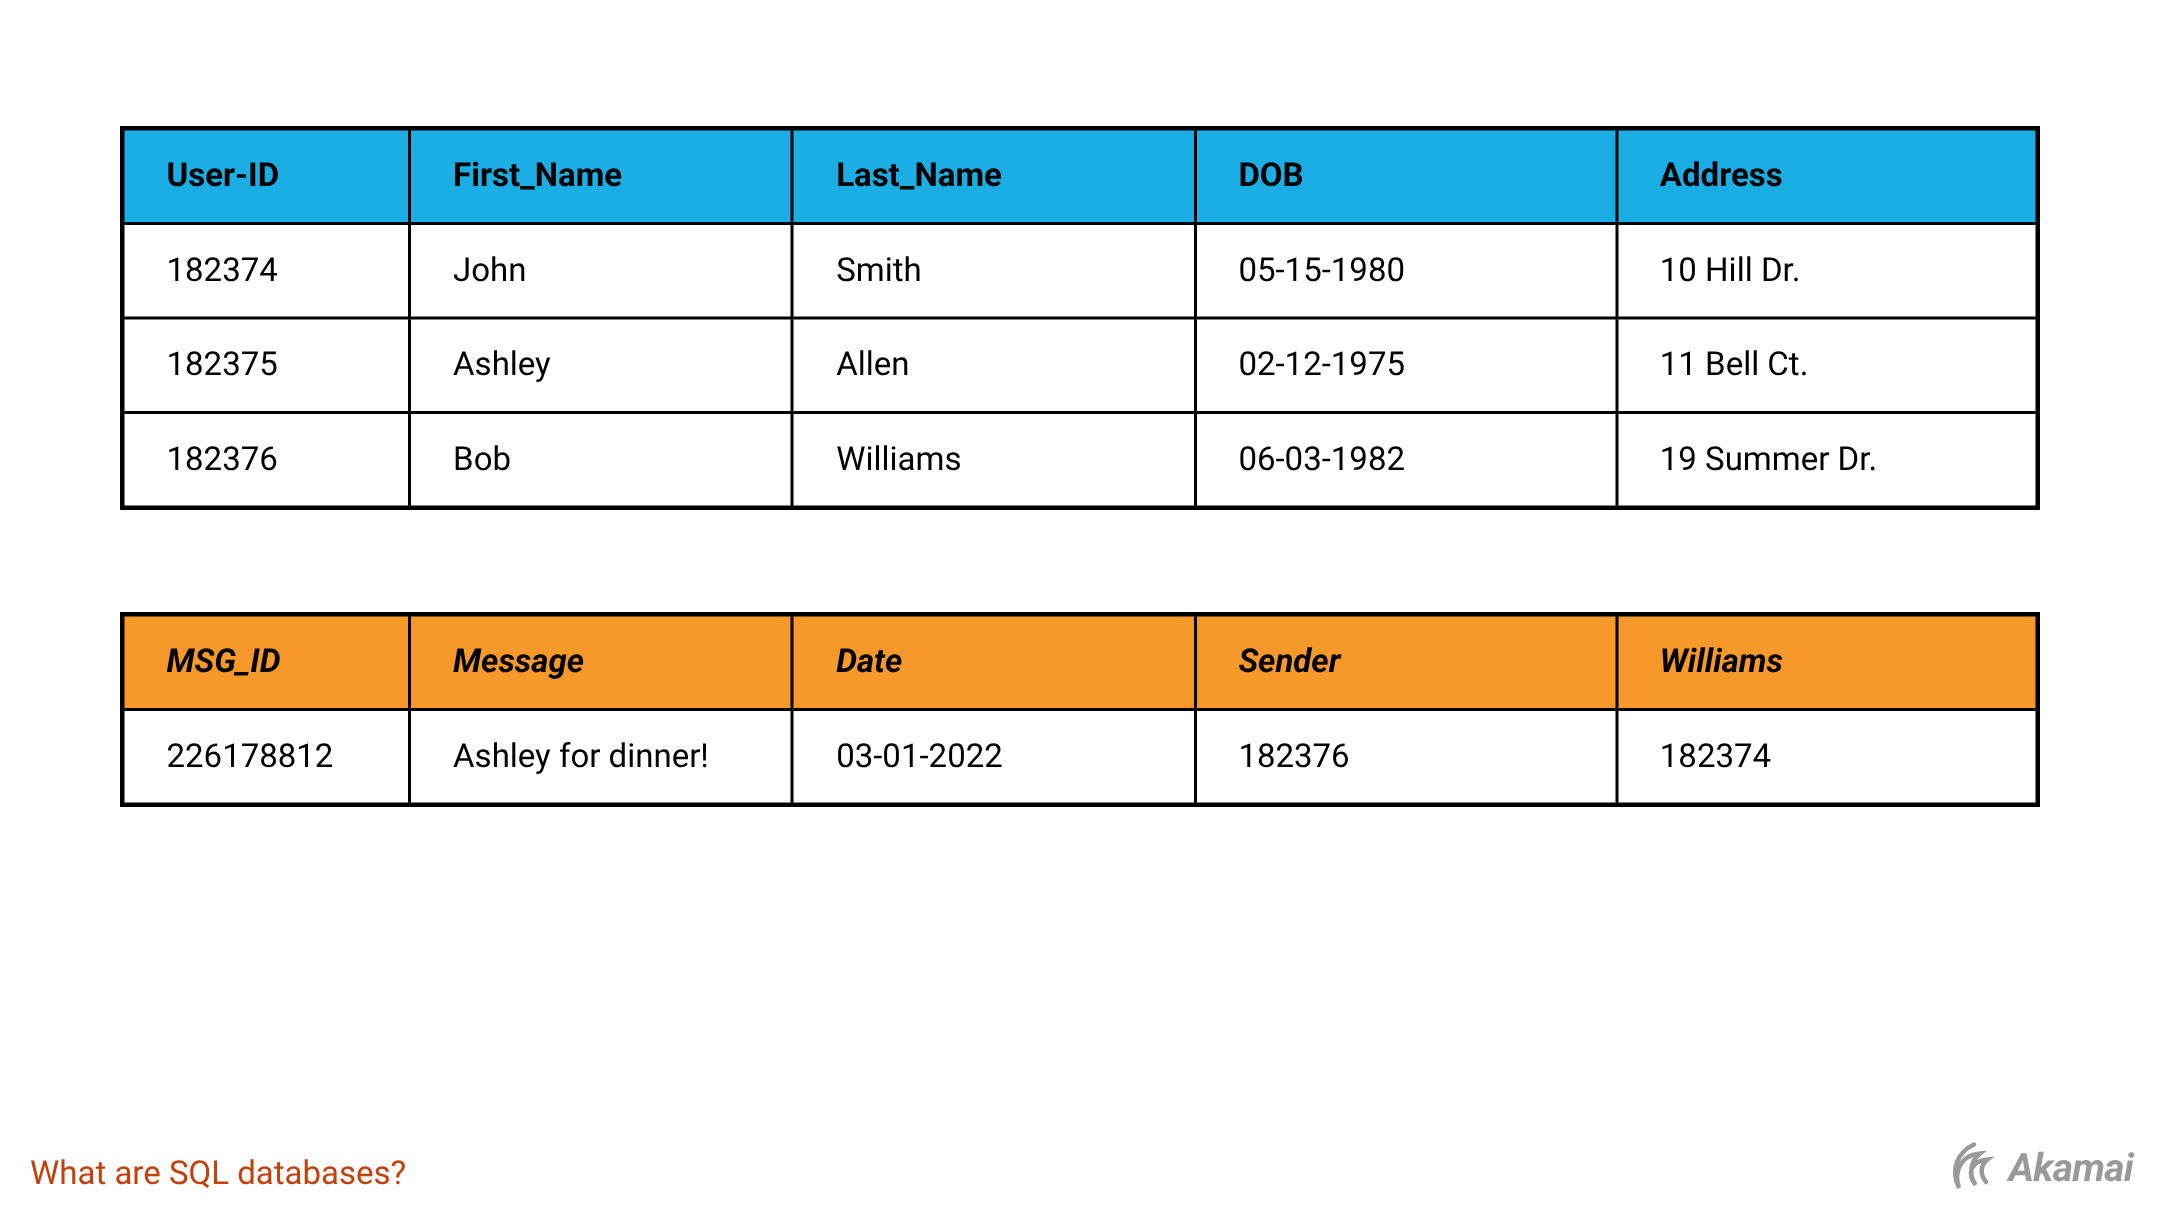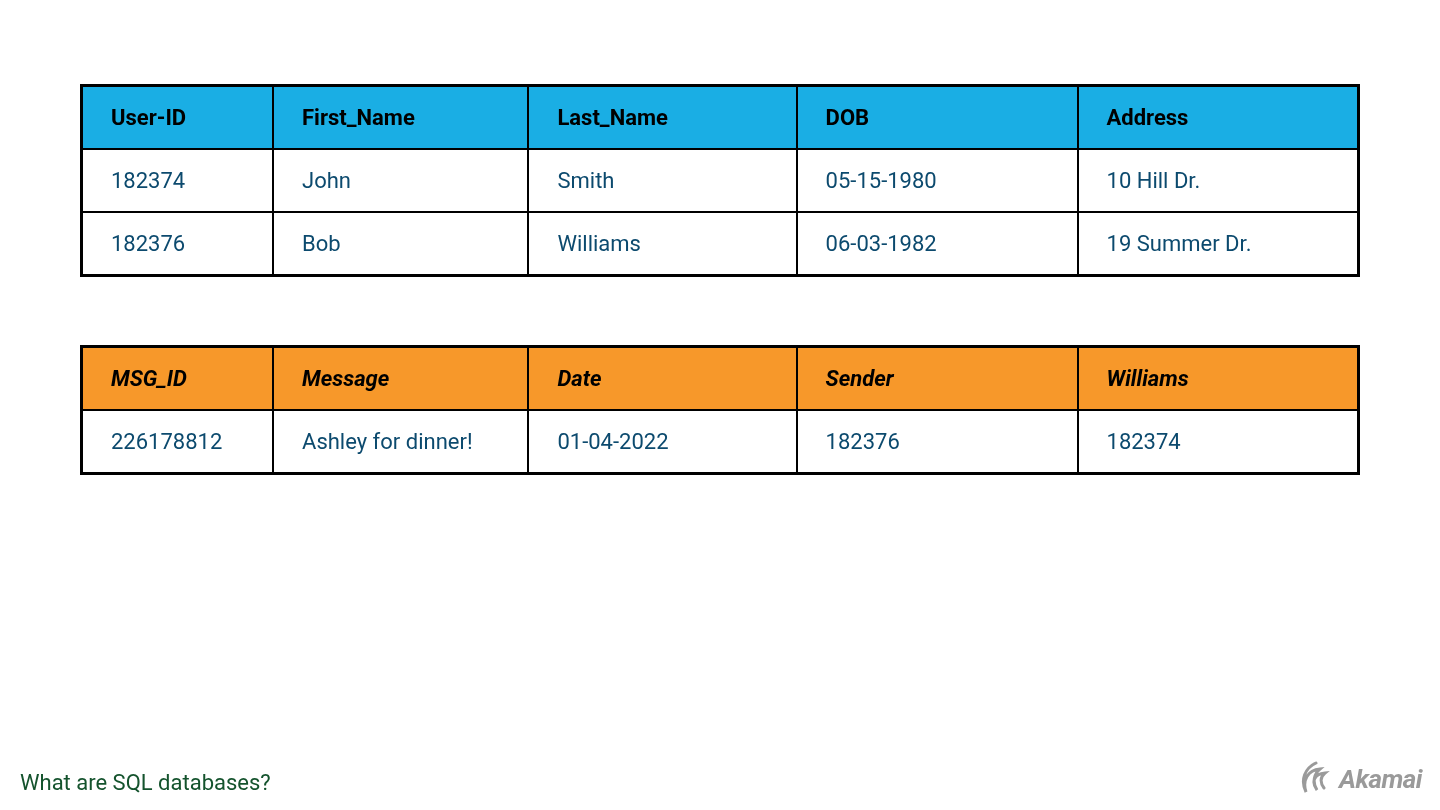--- a/index.html
+++ b/index.html
@@ -16,21 +16,21 @@
     border-collapse: collapse;
     width: 100%;
     table-layout: fixed;
     border: 3px solid #000;
   }
   th, td {
     border: 2px solid #000;
     text-align: left;
     font-size: 22px;
     padding: 18px 28px;
-    color: #0c4a6e;
+    color: #000000;
   }
   th {
     font-weight: 700;
     color: #000;
   }
   td {
     font-weight: 400;
     background: #fff;
   }
   .table-users th { background: #1aaee4; }
@@ -40,21 +40,21 @@
   .col-b { width: 20%; }
   .col-c { width: 21%; }
   .col-d { width: 22%; }
   .col-e { width: 22%; }
 
   .caption {
     position: absolute;
     left: 20px;
     bottom: 15px;
     font-size: 22px;
-    color: #14532d;
+    color: #c2410c;
     font-weight: 400;
   }
   .brand {
     position: absolute;
     right: 18px;
     bottom: 12px;
     display: flex;
     align-items: center;
     gap: 4px;
     color: #9a9a9a;
@@ -86,20 +86,27 @@
     </thead>
     <tbody>
       <tr>
         <td>182374</td>
         <td>John</td>
         <td>Smith</td>
         <td>05-15-1980</td>
         <td>10 Hill Dr.</td>
       </tr>
       <tr>
+        <td>182375</td>
+        <td>Ashley</td>
+        <td>Allen</td>
+        <td>02-12-1975</td>
+        <td>11 Bell Ct.</td>
+      </tr>
+      <tr>
         <td>182376</td>
         <td>Bob</td>
         <td>Williams</td>
         <td>06-03-1982</td>
         <td>19 Summer Dr.</td>
       </tr>
     </tbody>
   </table>
 
   <div class="gap"></div>
@@ -118,21 +125,21 @@
         <th>Message</th>
         <th>Date</th>
         <th>Sender</th>
         <th>Williams</th>
       </tr>
     </thead>
     <tbody>
       <tr>
         <td>226178812</td>
         <td>Ashley for dinner!</td>
-        <td>01-04-2022</td>
+        <td>03-01-2022</td>
         <td>182376</td>
         <td>182374</td>
       </tr>
     </tbody>
   </table>
 
 </div>
 
 <div class="caption">What are SQL databases?</div>
 

